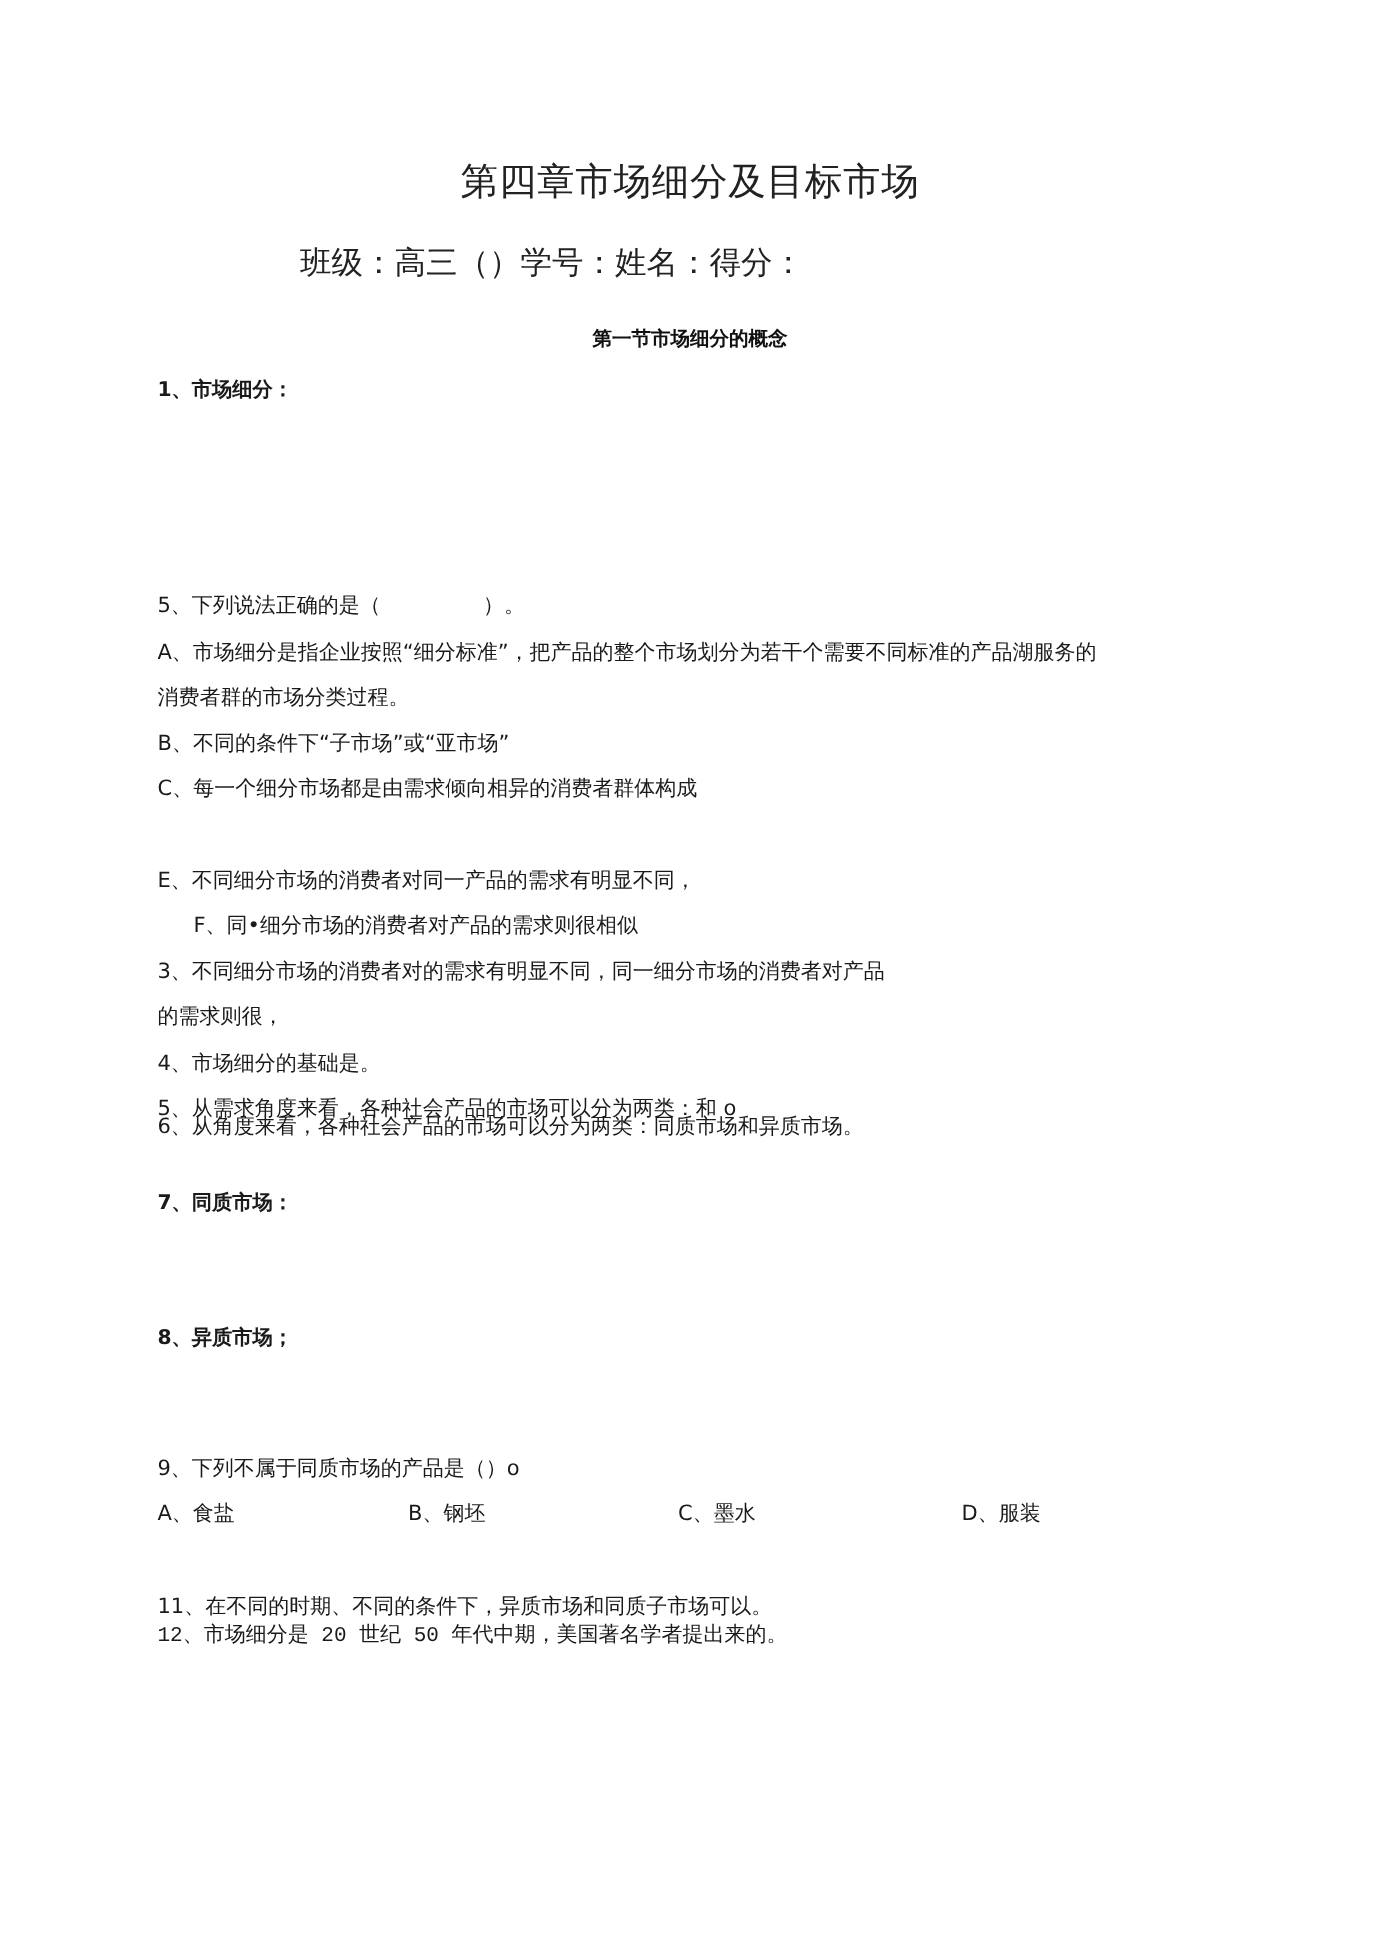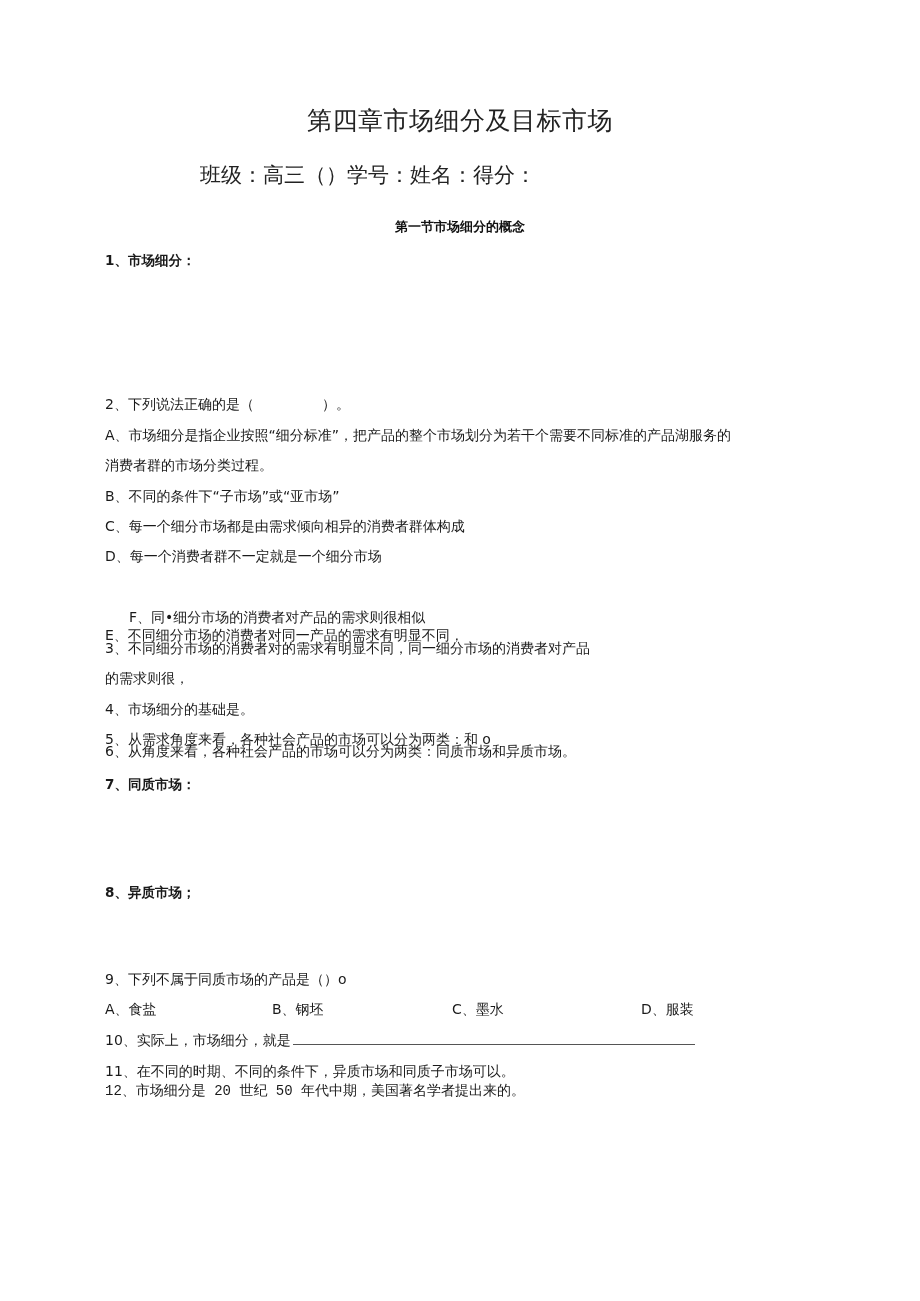--- a/index.html
+++ b/index.html
@@ -88,47 +88,43 @@
 
 <div class="page">
 
   <div class="title">第四章市场细分及目标市场</div>
   <div class="subtitle">班级：高三（）学号：姓名：得分：</div>
   <div class="section-title">第一节市场细分的概念</div>
 
   <div class="line bold" style="top:250px;">1、市场细分：</div>
 
   <div class="line" style="top:394px;">
-    <span>2、下列说法正确的是（</span><span class="blank-paren"></span><span>）。</span>
+    <span>5、下列说法正确的是（</span><span class="blank-paren"></span><span>）。</span>
   </div>
   <div class="line" style="top:425px;">A、市场细分是指企业按照“细分标准”，把产品的整个市场划分为若干个需要不同标准的产品湖服务的</div>
   <div class="line" style="top:455px;">消费者群的市场分类过程。</div>
   <div class="line" style="top:486px;">B、不同的条件下“子市场”或“亚市场”</div>
   <div class="line" style="top:516px;">C、每一个细分市场都是由需求倾向相异的消费者群体构成</div>
-  <div class="line" style="top:546px;">D、每一个消费者群不一定就是一个细分市场</div>
-  <div class="line" style="top:577px;margin-top:48px;">E、不同细分市场的消费者对同一产品的需求有明显不同，</div>
+  <div class="line" style="top:577px;">E、不同细分市场的消费者对同一产品的需求有明显不同，</div>
   <div class="line" style="top:607px;margin-left:24px;">F、同•细分市场的消费者对产品的需求则很相似</div>
 
   <div class="line" style="top:638px;">3、不同细分市场的消费者对的需求有明显不同，同一细分市场的消费者对产品</div>
   <div class="line" style="top:668px;">的需求则很，</div>
 
   <div class="line" style="top:699px;">4、市场细分的基础是。</div>
   <div class="line" style="top:729px;">5、从需求角度来看，各种社会产品的市场可以分为两类：和 o</div>
   <div class="line" style="top:741px;">6、从角度来看，各种社会产品的市场可以分为两类：同质市场和异质市场。</div>
 
-  <div class="line bold" style="top:774px;">7、同质市场：</div>
+  <div class="line bold" style="top:792px;">7、同质市场：</div>
 
   <div class="line bold" style="top:882px;">8、异质市场；</div>
 
   <div class="line" style="top:969px;">9、下列不属于同质市场的产品是（）o</div>
   <div class="opt" style="top:999px; left:105px;">A、食盐</div>
   <div class="opt" style="top:999px; left:272px;">B、钢坯</div>
   <div class="opt" style="top:999px; left:452px;">C、墨水</div>
   <div class="opt" style="top:999px; left:600px;margin-left:41px;">D、服装</div>
 
-  <div class="line" style="top:1030px;">
-    <span>10、实际上，市场细分，就是</span><span class="underline-blank"></span>
-  </div>
 
   <div class="line" style="top:1061px;">11、在不同的时期、不同的条件下，异质市场和同质子市场可以。</div>
   <div class="line" style="top:1081px;font-family:Liberation Mono, monospace;">12、市场细分是 20 世纪 50 年代中期，美国著名学者提出来的。</div>
 
 </div>
 
 </body></html>

